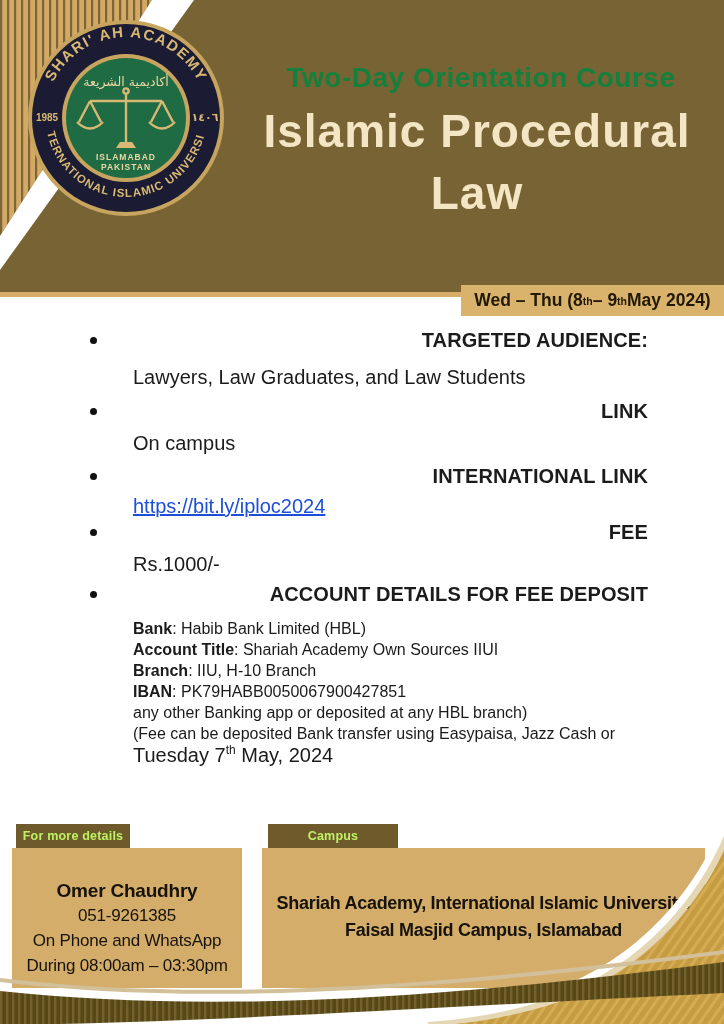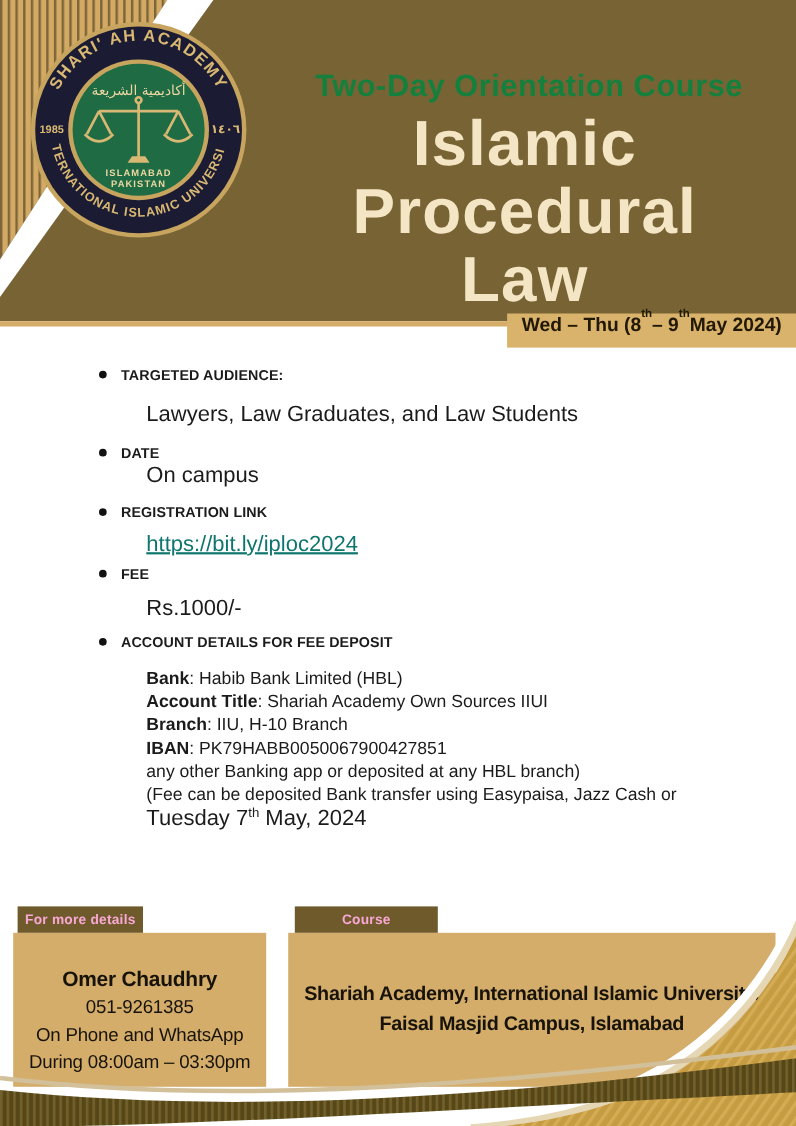--- a/index.html
+++ b/index.html
@@ -11,48 +11,48 @@
   
   .header-svg{position:absolute;top:0;left:0;}
   .logo-svg{position:absolute;top:18px;left:26px;z-index:5;}
   .course-type{
     position:absolute;left:248px;top:62px;width:466px;z-index:4;
     text-align:center;font-size:28px;font-weight:700;letter-spacing:.5px;
     color:#15803d;
   }
   .main-title{
     position:absolute;left:240px;top:100px;width:474px;z-index:4;
-    text-align:center;font-size:58px;font-weight:700;letter-spacing:1px;
+    text-align:center;font-size:46px;font-weight:700;letter-spacing:1px;
     line-height:62px;color:#f4e6c4;
   }
   .date-badge{
     position:absolute;left:461px;top:285px;width:263px;height:31px;z-index:6;
-    background:#d9b26b;display:flex;align-items:flex-start;justify-content:center;
+    background:#d9b26b;display:flex;align-items:center;justify-content:center;
     font-size:17.5px;font-weight:700;color:#211903;white-space:nowrap;
   }
   .date-badge sup,.sub-line sup{font-size:60%;vertical-align:super;line-height:0;}
   
   .body-list{position:absolute;left:88px;top:322px;width:560px;color:#1b1b1b;z-index:2;}
   .h-item{
-    position:relative;padding-left:22px;font-size:13px;font-weight:700;
-    line-height:19px;letter-spacing:.1px;
+    position:relative;padding-left:22px;font-size:20px;font-weight:700;
+    line-height:19px;letter-spacing:.1px;text-align:right;
   }
   .h-item .dot{
     position:absolute;left:2px;top:6px;width:7px;height:7px;border-radius:50%;
     background:#111;
   }
   .sub-line{margin-left:45px;font-size:20px;line-height:19px;}
-  .reg-link{color:#0f766e;text-decoration:underline;cursor:pointer;}
+  .reg-link{color:#1d4ed8;text-decoration:underline;cursor:pointer;}
   .acct-block{margin-left:45px;font-size:16px;line-height:21px;}
   .acct-block .lbl{font-weight:700;}
   
   .tab{
     position:absolute;height:24px;z-index:3;background:#6f5a2c;
     display:flex;align-items:center;justify-content:center;
-    font-size:12.5px;font-weight:700;color:#f9a8d4;letter-spacing:.2px;
+    font-size:12.5px;font-weight:700;color:#bef264;letter-spacing:.2px;
   }
   .tab-contact{left:16px;top:824px;width:114px;}
   .tab-venue{left:268px;top:824px;width:130px;}
   .panel{position:absolute;top:848px;background:#d4ad6b;z-index:2;}
   .panel-contact{left:12px;width:230px;height:140px;}
   .panel-venue{left:262px;width:443px;height:140px;}
   .contact-text{padding-top:30px;text-align:center;color:#17130a;font-size:17px;line-height:25px;letter-spacing:-.2px;}
   .contact-text .name{font-size:19px;font-weight:700;}
   .venue-text{padding-top:42px;text-align:center;color:#17130a;font-size:18px;font-weight:700;line-height:27px;letter-spacing:-.3px;}
   .deco-svg{position:absolute;left:0;top:834px;z-index:4;pointer-events:none;}
@@ -128,27 +128,27 @@
   <div class="body-list">
 
     <div class="h-item" style="margin-top:9px">
       <span class="dot"></span>
       <span>TARGETED AUDIENCE:</span>
     </div>
     <div class="sub-line" style="margin-top:18px">Lawyers, Law Graduates, and Law Students</div>
 
     <div class="h-item" style="margin-top:15px">
       <span class="dot"></span>
-      <span>DATE</span>
-    </div>
-    <div class="sub-line" style="margin-top:2px">On campus</div>
+      <span>LINK</span>
+    </div>
+    <div class="sub-line" style="margin-top:13px">On campus</div>
 
     <div class="h-item" style="margin-top:14px">
       <span class="dot"></span>
-      <span>REGISTRATION LINK</span>
+      <span>INTERNATIONAL LINK</span>
     </div>
     <div class="sub-line" style="margin-top:11px">
       <a class="reg-link">https://bit.ly/iploc2024</a>
     </div>
 
     <div class="h-item" style="margin-top:7px">
       <span class="dot"></span>
       <span>FEE</span>
     </div>
     <div class="sub-line" style="margin-top:13px">Rs.1000/-</div>
@@ -166,21 +166,21 @@
       <div>(Fee can be deposited Bank transfer using Easypaisa, Jazz Cash or</div>
     </div>
 
     <div class="sub-line" style="margin-top:2px">
       <span>Tuesday 7</span><sup>th</sup><span> May, 2024</span>
     </div>
 
   </div>
 
   <div class="tab tab-contact">For more details</div>
-  <div class="tab tab-venue">Course</div>
+  <div class="tab tab-venue">Campus</div>
 
   <div class="panel panel-contact">
     <div class="contact-text">
       <div class="name">Omer Chaudhry</div>
       <div>051-9261385</div>
       <div>On Phone and WhatsApp</div>
       <div>During 08:00am – 03:30pm</div>
     </div>
   </div>
 

